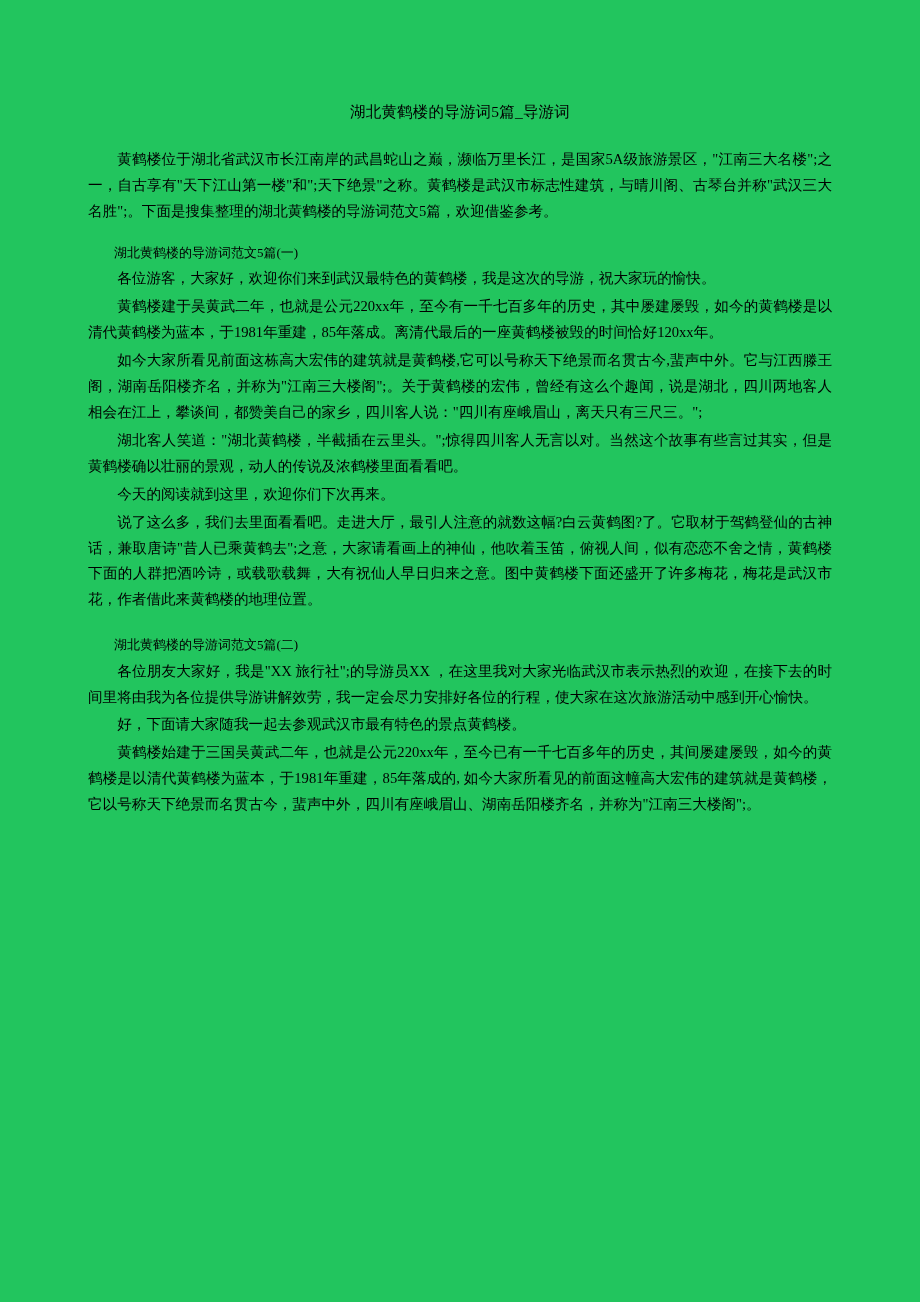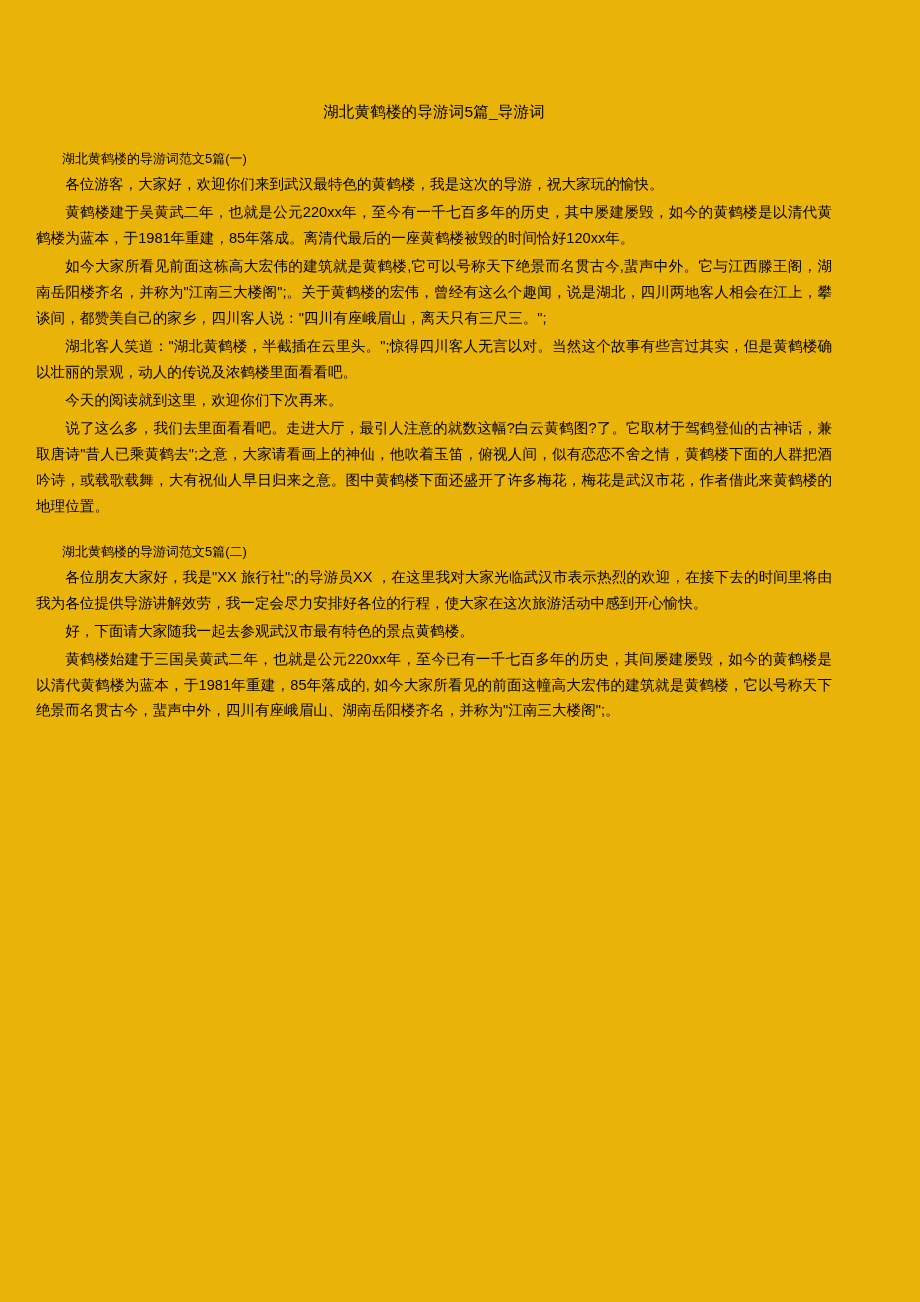--- a/index.html
+++ b/index.html
@@ -11,22 +11,23 @@
     width: 920px;
     height: 1302px;
     font-family: "Liberation Sans", "DejaVu Sans", sans-serif;
     color: #000000;
   }
   .page {
     position: relative;
     width: 920px;
     height: 1302px;
     box-sizing: border-box;
-    padding: 100px 88px 40px 36px;
-    background: #eab308;
+    padding: 100px 88px 40px 88px;
+    background: #22c55e;
+    font-family: Liberation Serif, serif;
   }
   .doc-title {
     text-align: center;
     font-size: 15.5px;
     line-height: 1.6;
     margin: 0 0 22px 0;
     font-weight: normal;
     letter-spacing: 0.2px;
   }
   .para {
@@ -49,20 +50,21 @@
   .section-head.tight {
     margin-top: 20px;
   }
 </style>
 </head>
 <body>
 
 <div class="page">
   <h1 class="doc-title">湖北黄鹤楼的导游词5篇_导游词</h1>
 
+  <div class="para gap">黄鹤楼位于湖北省武汉市长江南岸的武昌蛇山之巅，濒临万里长江，是国家5A级旅游景区，"江南三大名楼";之一，自古享有"天下江山第一楼"和";天下绝景"之称。黄鹤楼是武汉市标志性建筑，与晴川阁、古琴台并称"武汉三大名胜";。下面是搜集整理的湖北黄鹤楼的导游词范文5篇，欢迎借鉴参考。</div>
 
   <div class="section-head">湖北黄鹤楼的导游词范文5篇(一)</div>
 
   <div class="para">各位游客，大家好，欢迎你们来到武汉最特色的黄鹤楼，我是这次的导游，祝大家玩的愉快。</div>
   <div class="para">黄鹤楼建于吴黄武二年，也就是公元220xx年，至今有一千七百多年的历史，其中屡建屡毁，如今的黄鹤楼是以清代黄鹤楼为蓝本，于1981年重建，85年落成。离清代最后的一座黄鹤楼被毁的时间恰好120xx年。</div>
   <div class="para">如今大家所看见前面这栋高大宏伟的建筑就是黄鹤楼,它可以号称天下绝景而名贯古今,蜚声中外。它与江西滕王阁，湖南岳阳楼齐名，并称为"江南三大楼阁";。关于黄鹤楼的宏伟，曾经有这么个趣闻，说是湖北，四川两地客人相会在江上，攀谈间，都赞美自己的家乡，四川客人说："四川有座峨眉山，离天只有三尺三。";</div>
   <div class="para">湖北客人笑道："湖北黄鹤楼，半截插在云里头。";惊得四川客人无言以对。当然这个故事有些言过其实，但是黄鹤楼确以壮丽的景观，动人的传说及浓鹤楼里面看看吧。</div>
   <div class="para">今天的阅读就到这里，欢迎你们下次再来。</div>
   <div class="para">说了这么多，我们去里面看看吧。走进大厅，最引人注意的就数这幅?白云黄鹤图?了。它取材于驾鹤登仙的古神话，兼取唐诗"昔人已乘黄鹤去";之意，大家请看画上的神仙，他吹着玉笛，俯视人间，似有恋恋不舍之情，黄鹤楼下面的人群把酒吟诗，或载歌载舞，大有祝仙人早日归来之意。图中黄鹤楼下面还盛开了许多梅花，梅花是武汉市花，作者借此来黄鹤楼的地理位置。</div>
 

